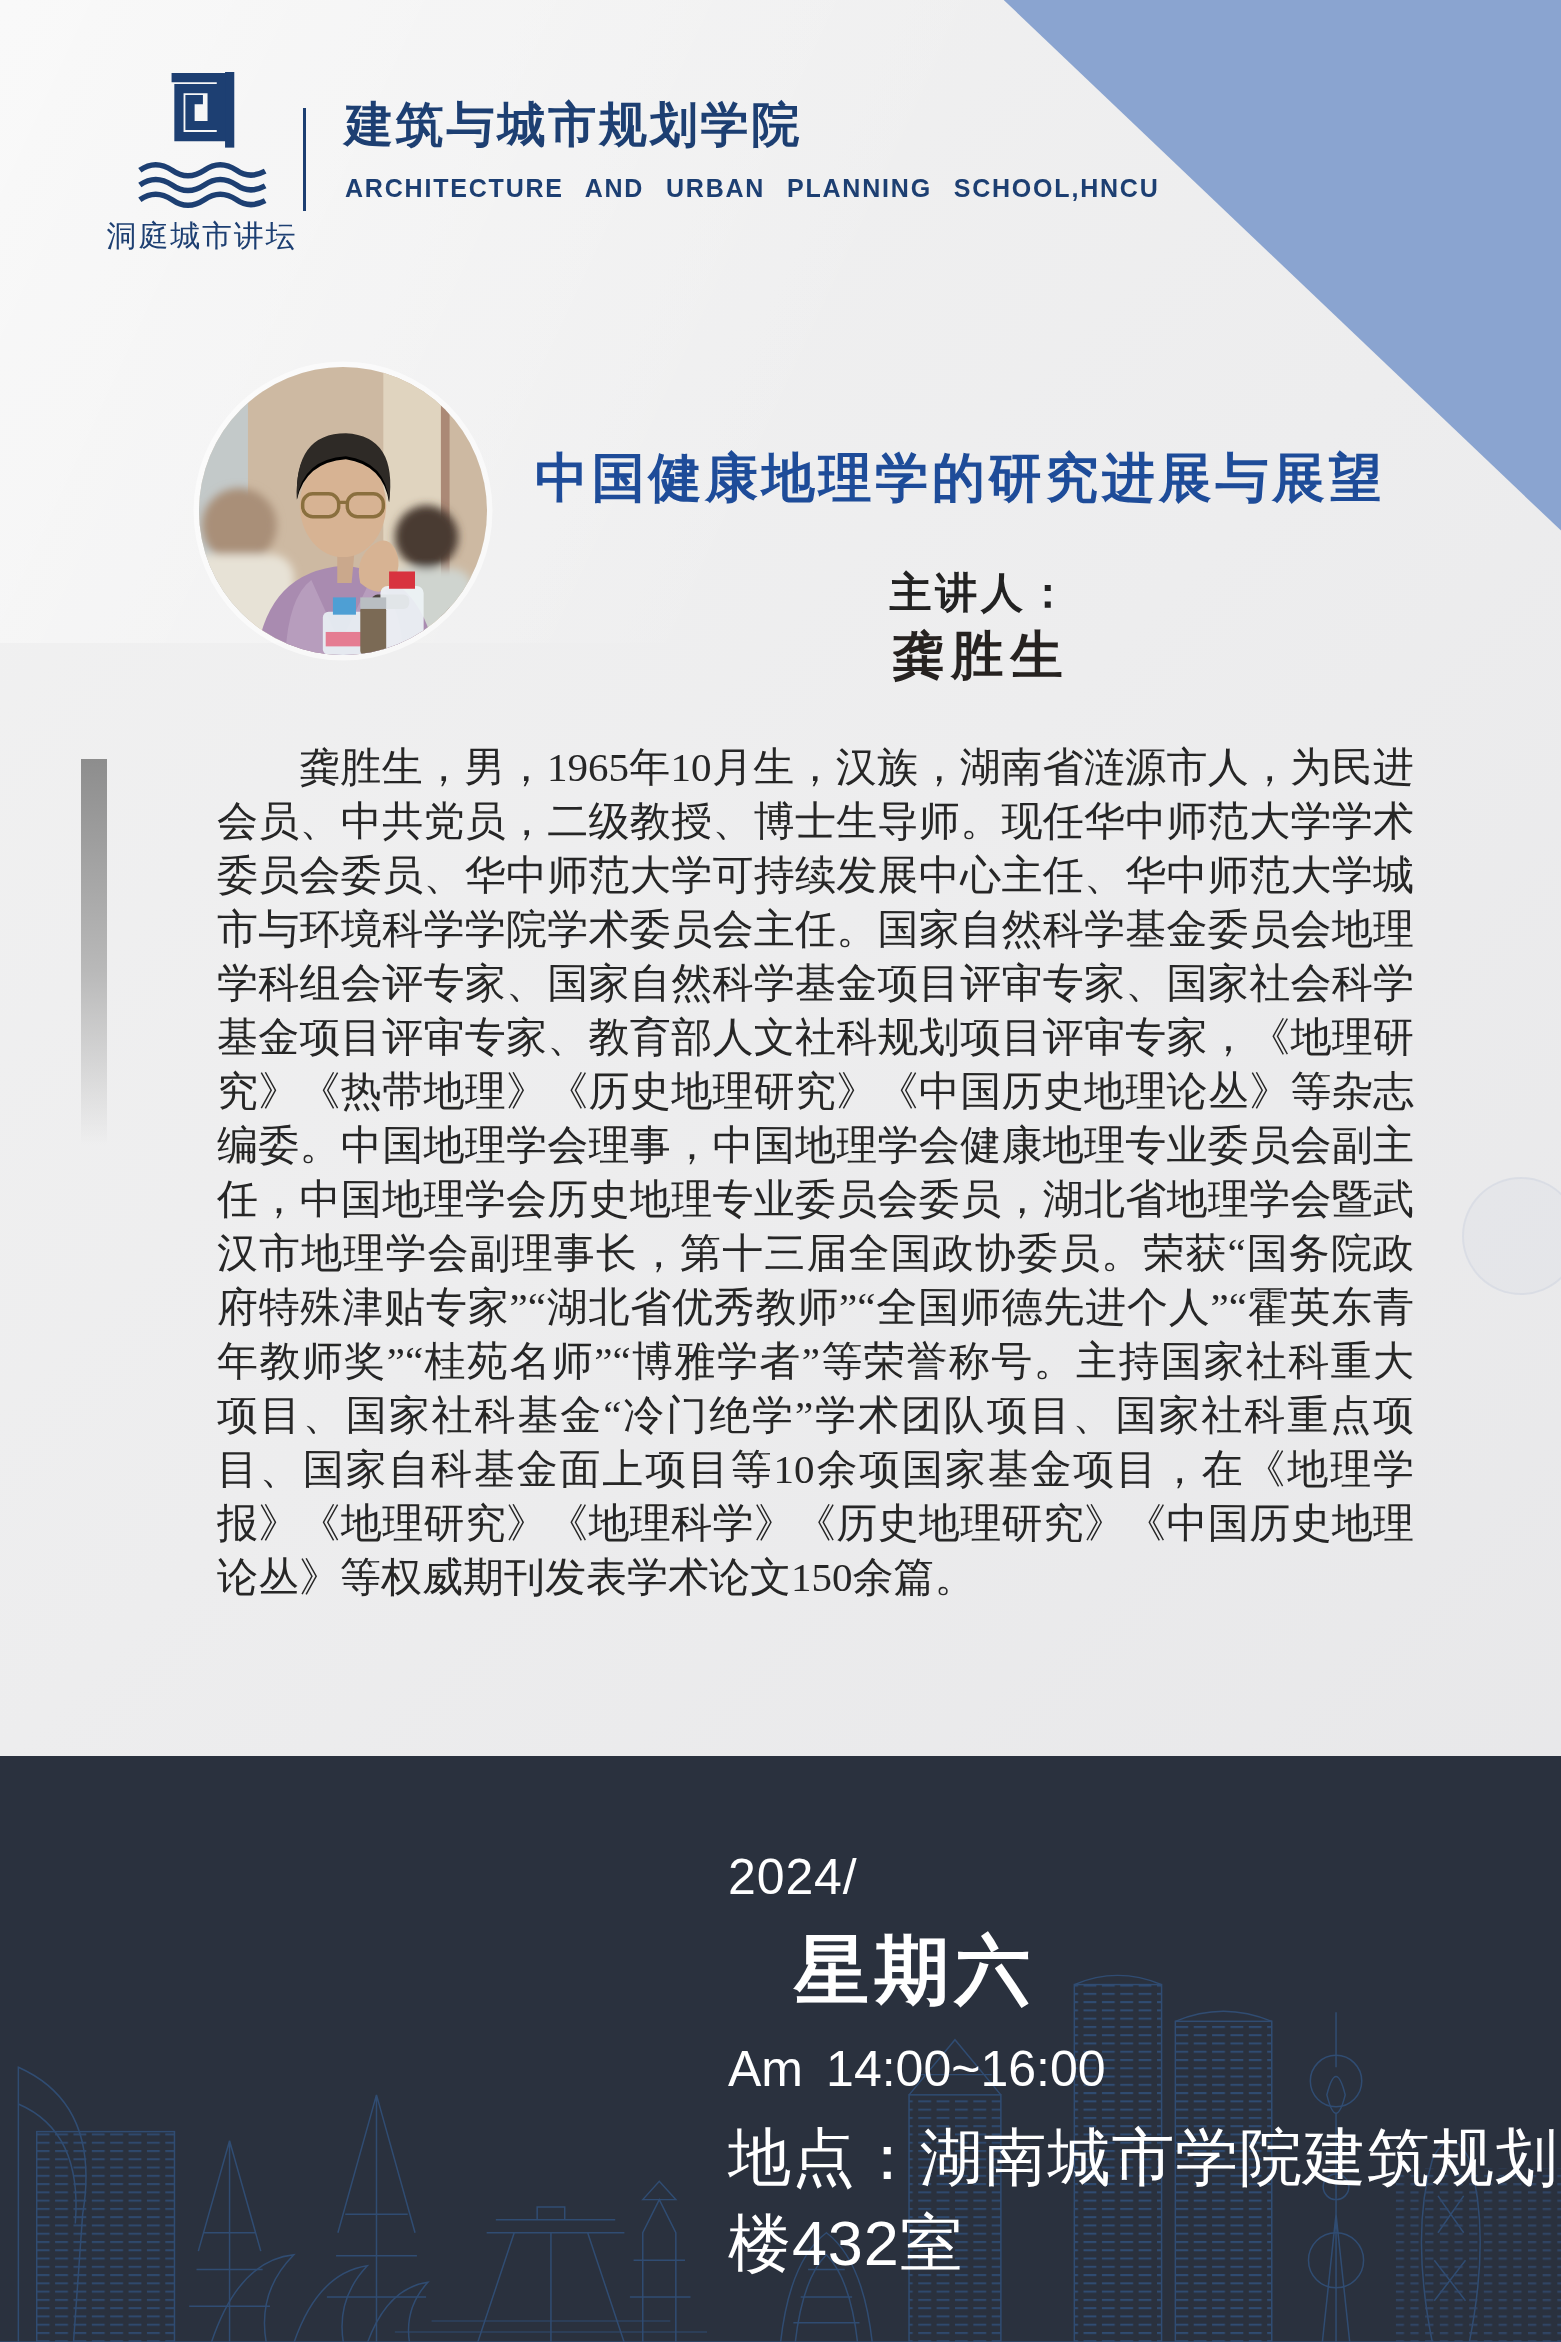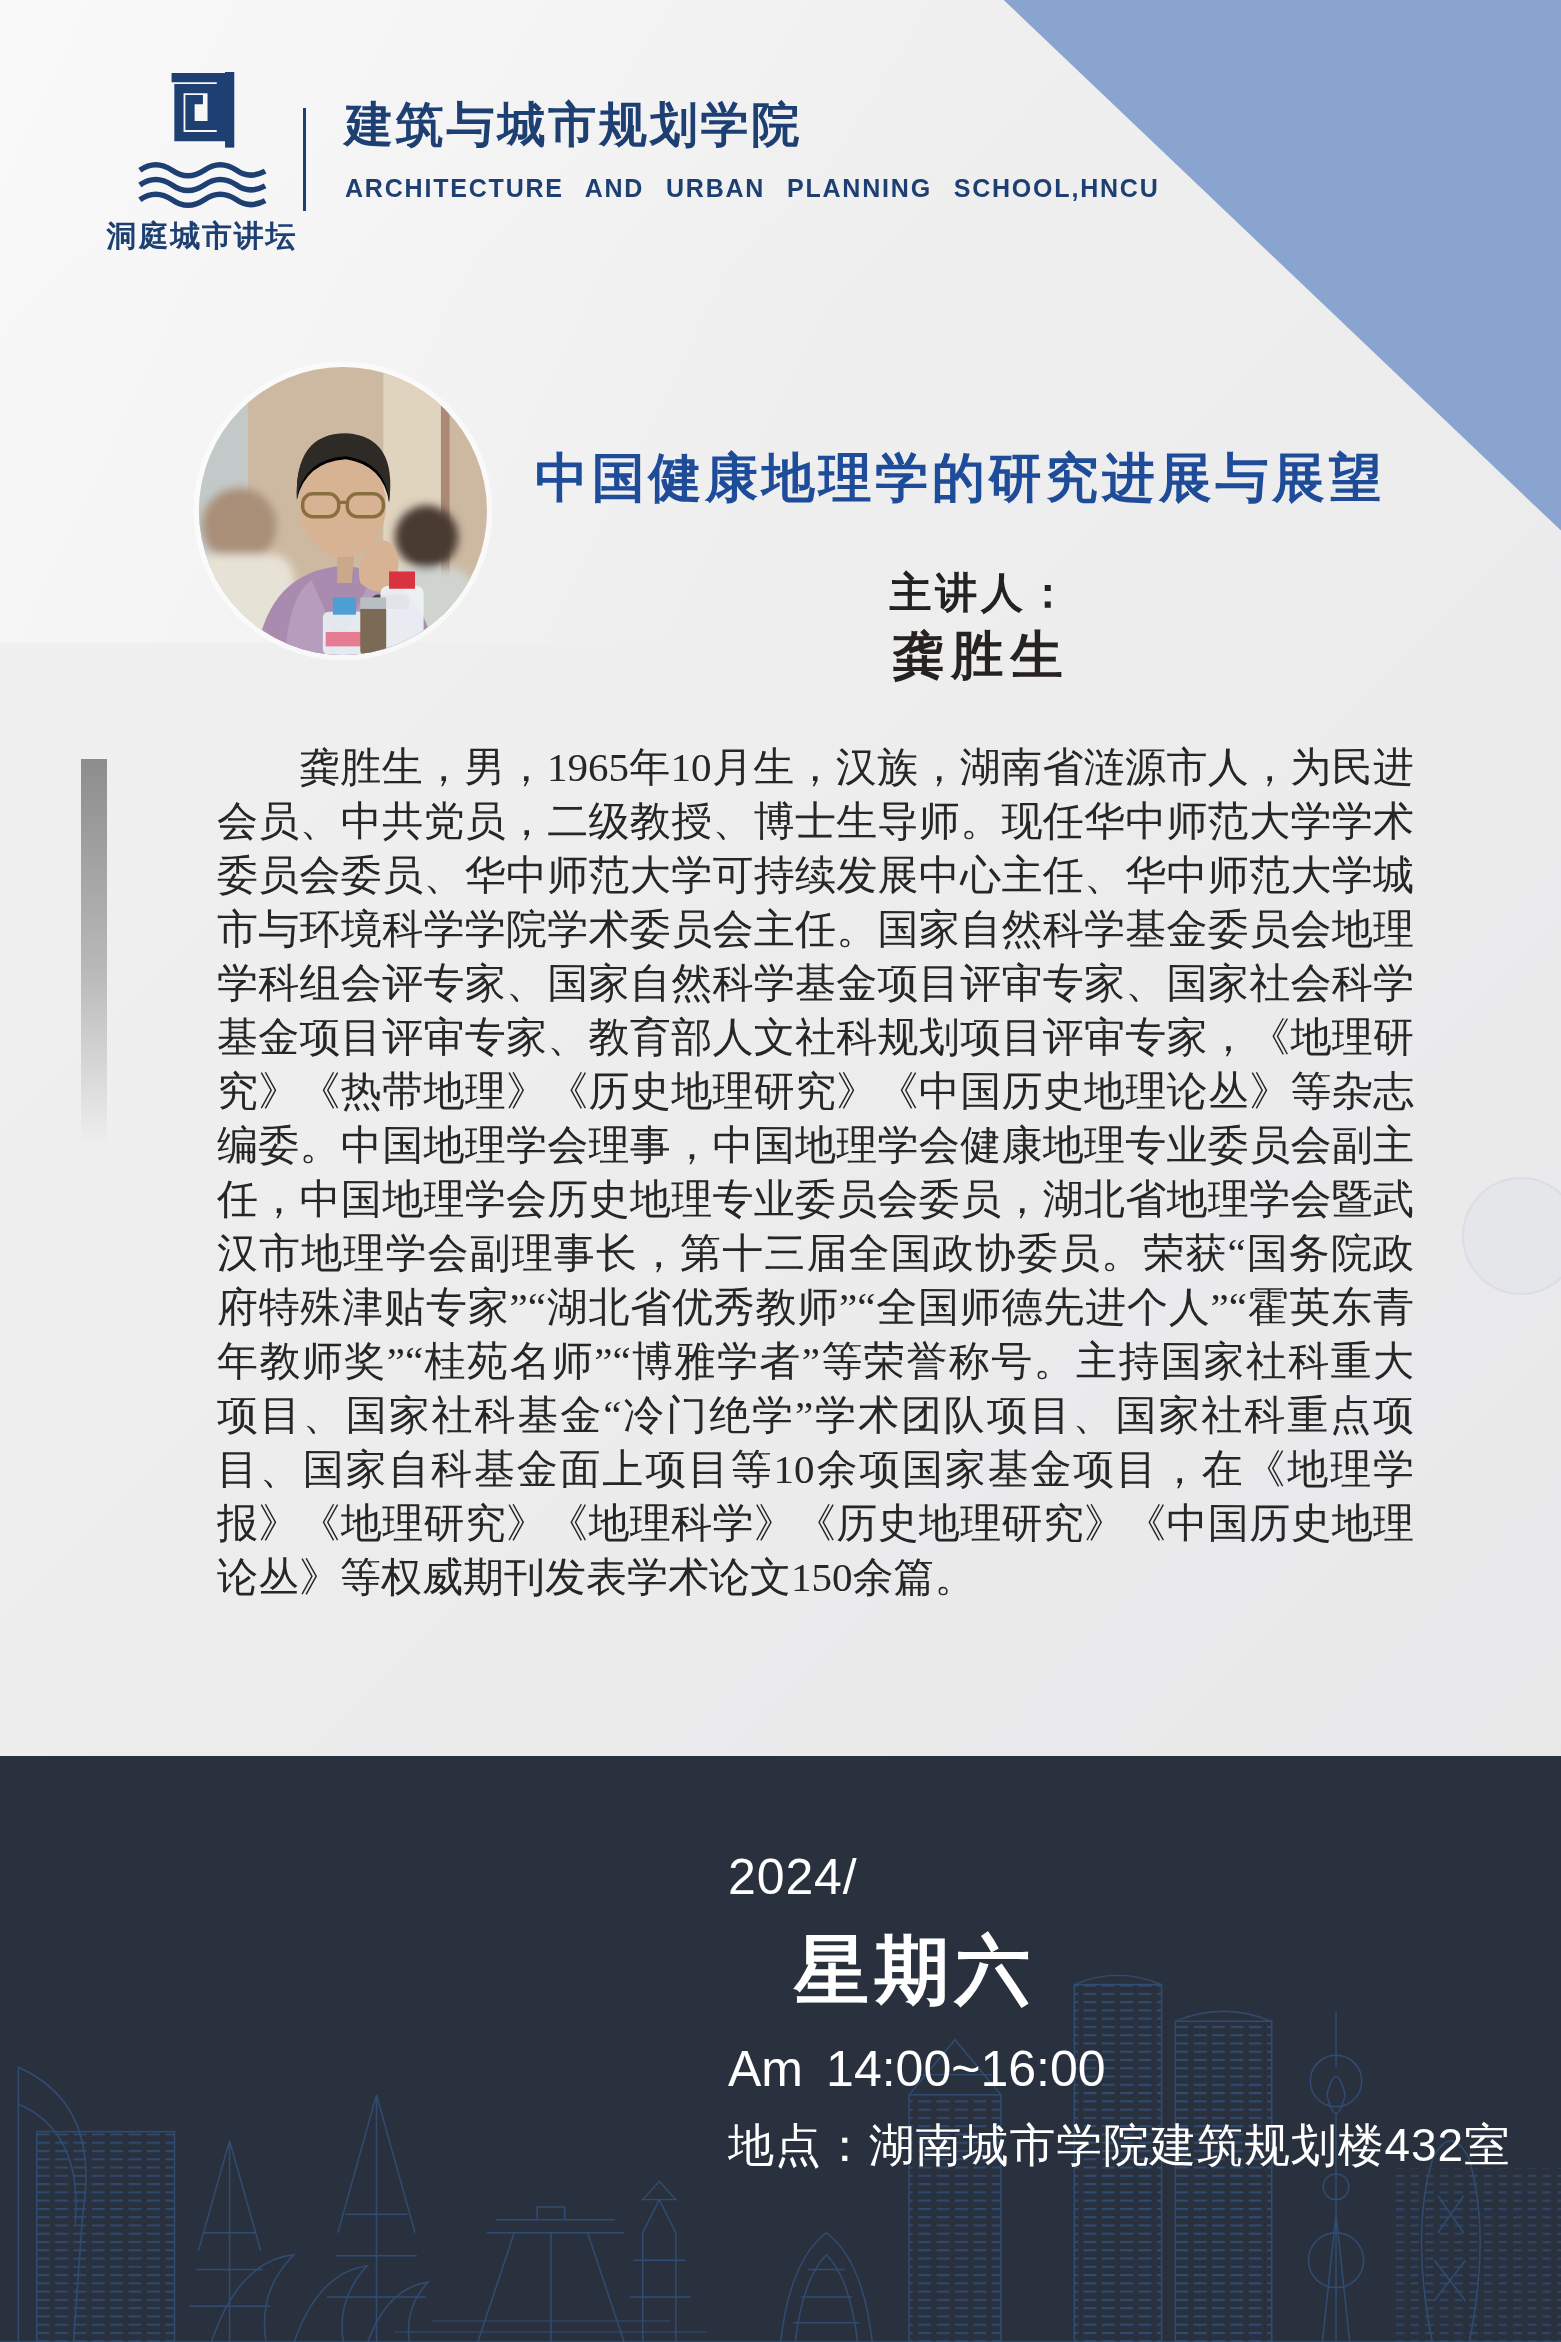--- a/index.html
+++ b/index.html
@@ -13,21 +13,21 @@
     clip-path:polygon(64.3% 0,100% 0,100% 96.3%);}
   .diagonal-sheen{position:absolute;left:0;top:0;width:1561px;height:643px;
     background:linear-gradient(115deg,rgba(255,255,255,.55) 0%,rgba(255,255,255,0) 55%);
     pointer-events:none;}
 
   
   .header{position:absolute;left:0;top:0;width:1102px;height:275px;}
   .logo-block{position:absolute;left:101px;top:72px;width:202px;text-align:center;color:#1d3f72;}
   .logo-glyph{display:block;margin:0 auto;}
   .logo-waves{display:block;margin:5.5px auto 0;}
-  .logo-text{display:block;margin-top:7.3px;font-size:30px;font-weight:bold;letter-spacing:1.8px;color:#1d3f72;}
+  .logo-text{display:block;margin-top:7.3px;font-size:30px;font-weight:normal;letter-spacing:1.8px;color:#1d3f72;}
   .header-divider{position:absolute;left:303px;top:108px;width:2.8px;height:103px;background:#1d3f72;}
   .school{position:absolute;left:345px;top:93px;color:#1d3f72;}
   .school-cn{font-size:48px;font-weight:600;letter-spacing:2.8px;}
   .school-en{margin-top:16.5px;font-size:25px;font-weight:600;letter-spacing:1.8px;word-spacing:13px;white-space:nowrap;}
 
   
   .avatar{position:absolute;left:199px;top:367px;width:288px;height:288px;border-radius:50%;
     overflow:hidden;box-shadow:0 0 0 5.5px rgba(255,255,255,.55);}
   .avatar svg{display:block;width:100%;height:100%;}
 
@@ -52,21 +52,21 @@
     border:2.8px solid rgba(43,92,158,.06);background:rgba(43,92,158,.025);}
 
   
   .footer{position:absolute;left:0;top:1756px;width:1561px;height:587px;background:#2a313e;overflow:hidden;}
   .skyline{position:absolute;left:0;bottom:0;width:1561px;height:386px;opacity:.55;}
   .schedule{position:absolute;left:728px;top:92px;color:#ffffff;}
   .sch-year{font-size:50px;letter-spacing:0.9px;}
   .sch-dateline{margin-top:14.7px;display:flex;align-items:baseline;font-size:75px;font-weight:bold;}
   .sch-weekday{margin-left:66px;letter-spacing:5.5px;}
   .sch-time{margin-top:18.4px;font-size:50px;word-spacing:9.2px;}
-  .sch-venue{margin-top:16.5px;font-size:46px;letter-spacing:0.9px;}
+  .sch-venue{margin-top:16.5px;font-size:63px;letter-spacing:0.9px;}
 </style>
 </head>
 <body>
 
 <div class="poster">
 
   <div class="diagonal-sheen"></div>
   <div class="diagonal"></div>
 
   <div class="header">

